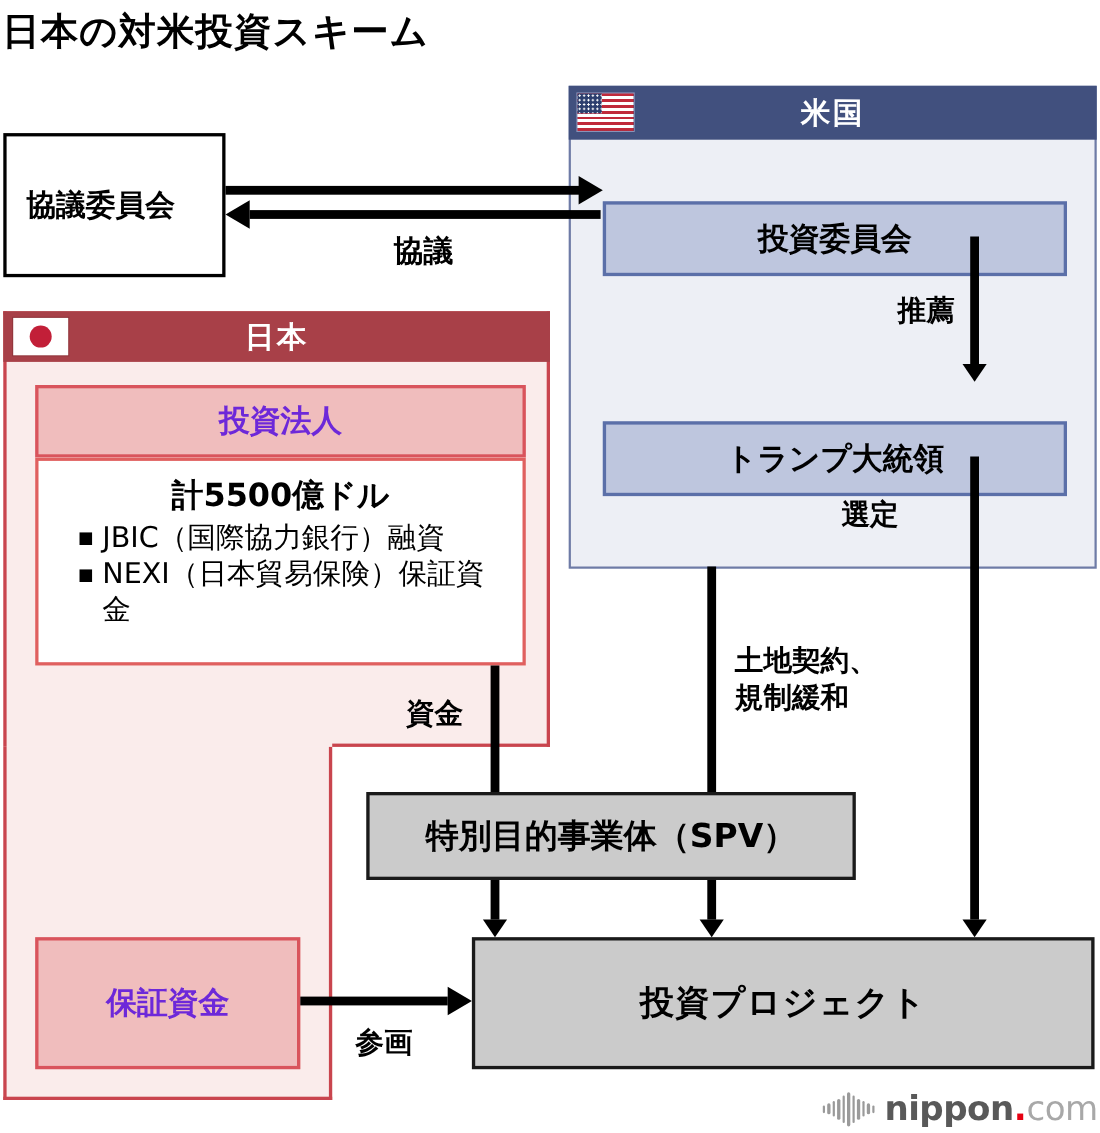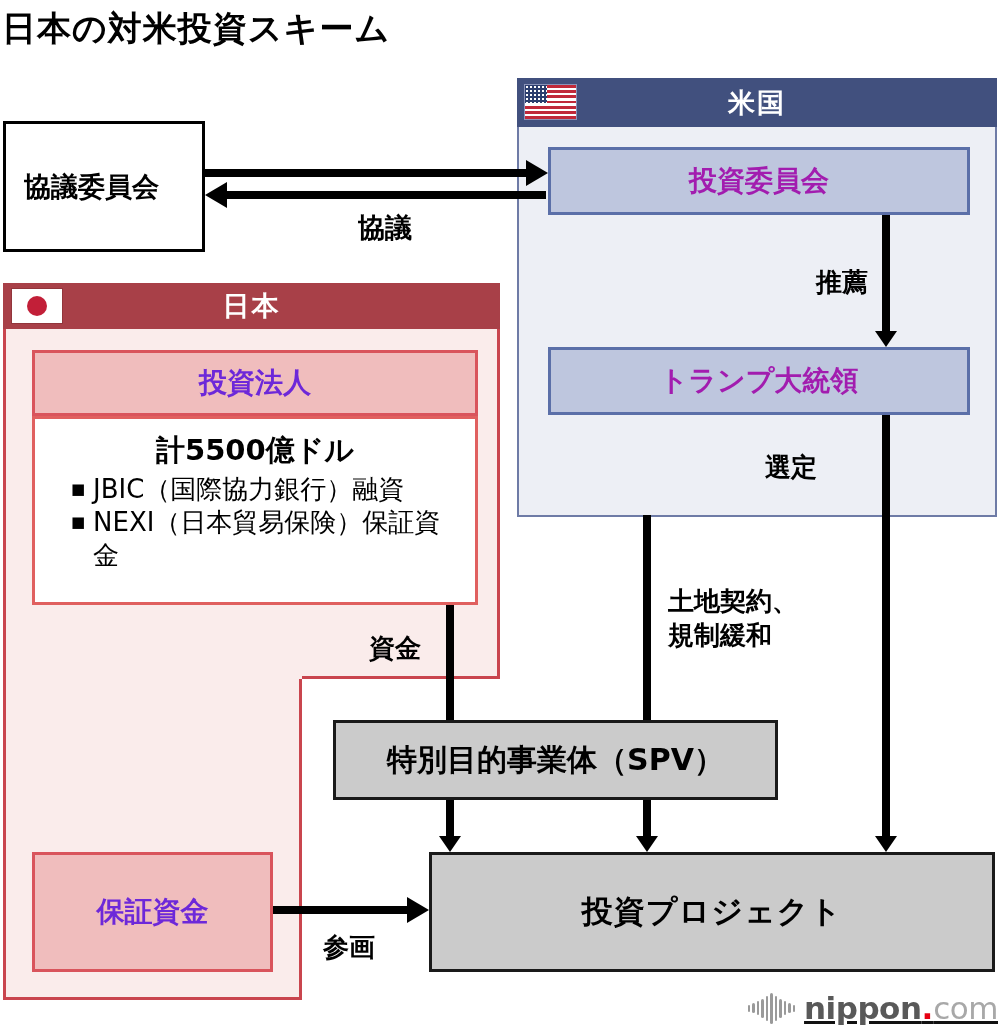--- a/index.html
+++ b/index.html
@@ -13,21 +13,21 @@
   
   .title{left:2px;top:6px;width:620px;font-size:34px;font-weight:700;letter-spacing:1px;color:#000;}
 
   
   .us-panel{left:517px;top:78px;width:480px;height:439px;background:var(--us-body);border:2px solid var(--us-border);z-index:1;}
   .us-header{left:517px;top:78px;width:480px;height:49px;background:var(--us-header);z-index:2;}
   .us-header .hlabel{position:absolute;left:0;top:0;width:100%;height:100%;display:flex;align-items:center;justify-content:center;color:#fff;font-size:27px;font-weight:700;letter-spacing:2px;border-radius:22px;}
   .flag-us{position:absolute;left:8px;top:7px;width:51px;height:34px;background:repeating-linear-gradient(180deg,#c0293a 0 2.62px,#ffffff 2.62px 5.24px);box-shadow:0 0 0 1px #8a93b8;}
   .flag-us .canton{position:absolute;left:0;top:0;width:22px;height:18px;background-color:#2c3e6e;background-image:radial-gradient(#fff 0.9px,transparent 1px);background-size:4px 4px;}
 
-  .blue-box{left:548px;width:422px;height:68px;background:var(--us-box-fill);border:3px solid var(--us-box-border);font-size:28px;font-weight:700;color:#a21caf;z-index:3;}
+  .blue-box{left:548px;width:422px;height:68px;background:var(--us-box-fill);border:3px solid var(--us-box-border);font-size:28px;font-weight:700;color:#000000;z-index:3;margin-top:36px;}
   .box-committee{top:147px;}
   .box-president{top:347px;}
 
   
   .jp-wide{left:3px;top:283px;width:497px;height:396px;background:var(--jp-body);border:3px solid var(--jp-panel-border);border-bottom:none;z-index:1;}
   .jp-narrow{left:3px;top:679px;width:299px;height:321px;background:var(--jp-body);border:3px solid var(--jp-panel-border);border-top:none;z-index:1;}
   .jp-bottom-seg{left:302px;top:676px;width:198px;height:3px;background:var(--jp-panel-border);z-index:2;}
   .jp-header{left:3px;top:283px;width:497px;height:46px;background:var(--jp-header);z-index:2;}
   .jp-header .hlabel{position:absolute;left:0;top:0;width:100%;height:100%;display:flex;align-items:center;justify-content:center;color:#fff;font-size:27px;font-weight:700;letter-spacing:2px;}
   .flag-jp{position:absolute;left:9px;top:6px;width:50px;height:34px;background:#ffffff;box-shadow:0 0 0 1px rgba(120,40,45,.45);}
@@ -57,21 +57,21 @@
   .shaft{background:#000;z-index:4;}
   .head{width:0;height:0;z-index:4;}
   .head-right{border-top:13px solid transparent;border-bottom:13px solid transparent;border-left:22px solid #000;}
   .head-left{border-top:13px solid transparent;border-bottom:13px solid transparent;border-right:22px solid #000;}
   .head-down{border-left:11px solid transparent;border-right:11px solid transparent;border-top:16px solid #000;}
 
   
   .flabel{font-size:26px;font-weight:600;color:#000;z-index:4;}
 
   
-  .logo{left:760px;top:988px;width:238px;height:40px;display:flex;align-items:center;justify-content:flex-end;z-index:6;text-decoration:underline;}
+  .logo{left:760px;top:988px;width:238px;height:40px;display:flex;align-items:center;justify-content:flex-end;z-index:6;}
   .logo-icon{display:flex;align-items:center;gap:2px;margin-right:9px;}
   .logo-icon i{display:block;width:2.5px;border-radius:2px;background:#9a9a9a;}
   .logo-name{font-size:31px;font-weight:700;color:var(--logo-gray);letter-spacing:-0.5px;}
   .logo-dot{font-size:31px;font-weight:700;color:var(--logo-red);}
   .logo-tld{font-size:31px;font-weight:400;color:var(--logo-light);letter-spacing:-0.5px;}
 </style>
 </head>
 <body>
 
 <div id="stage">

